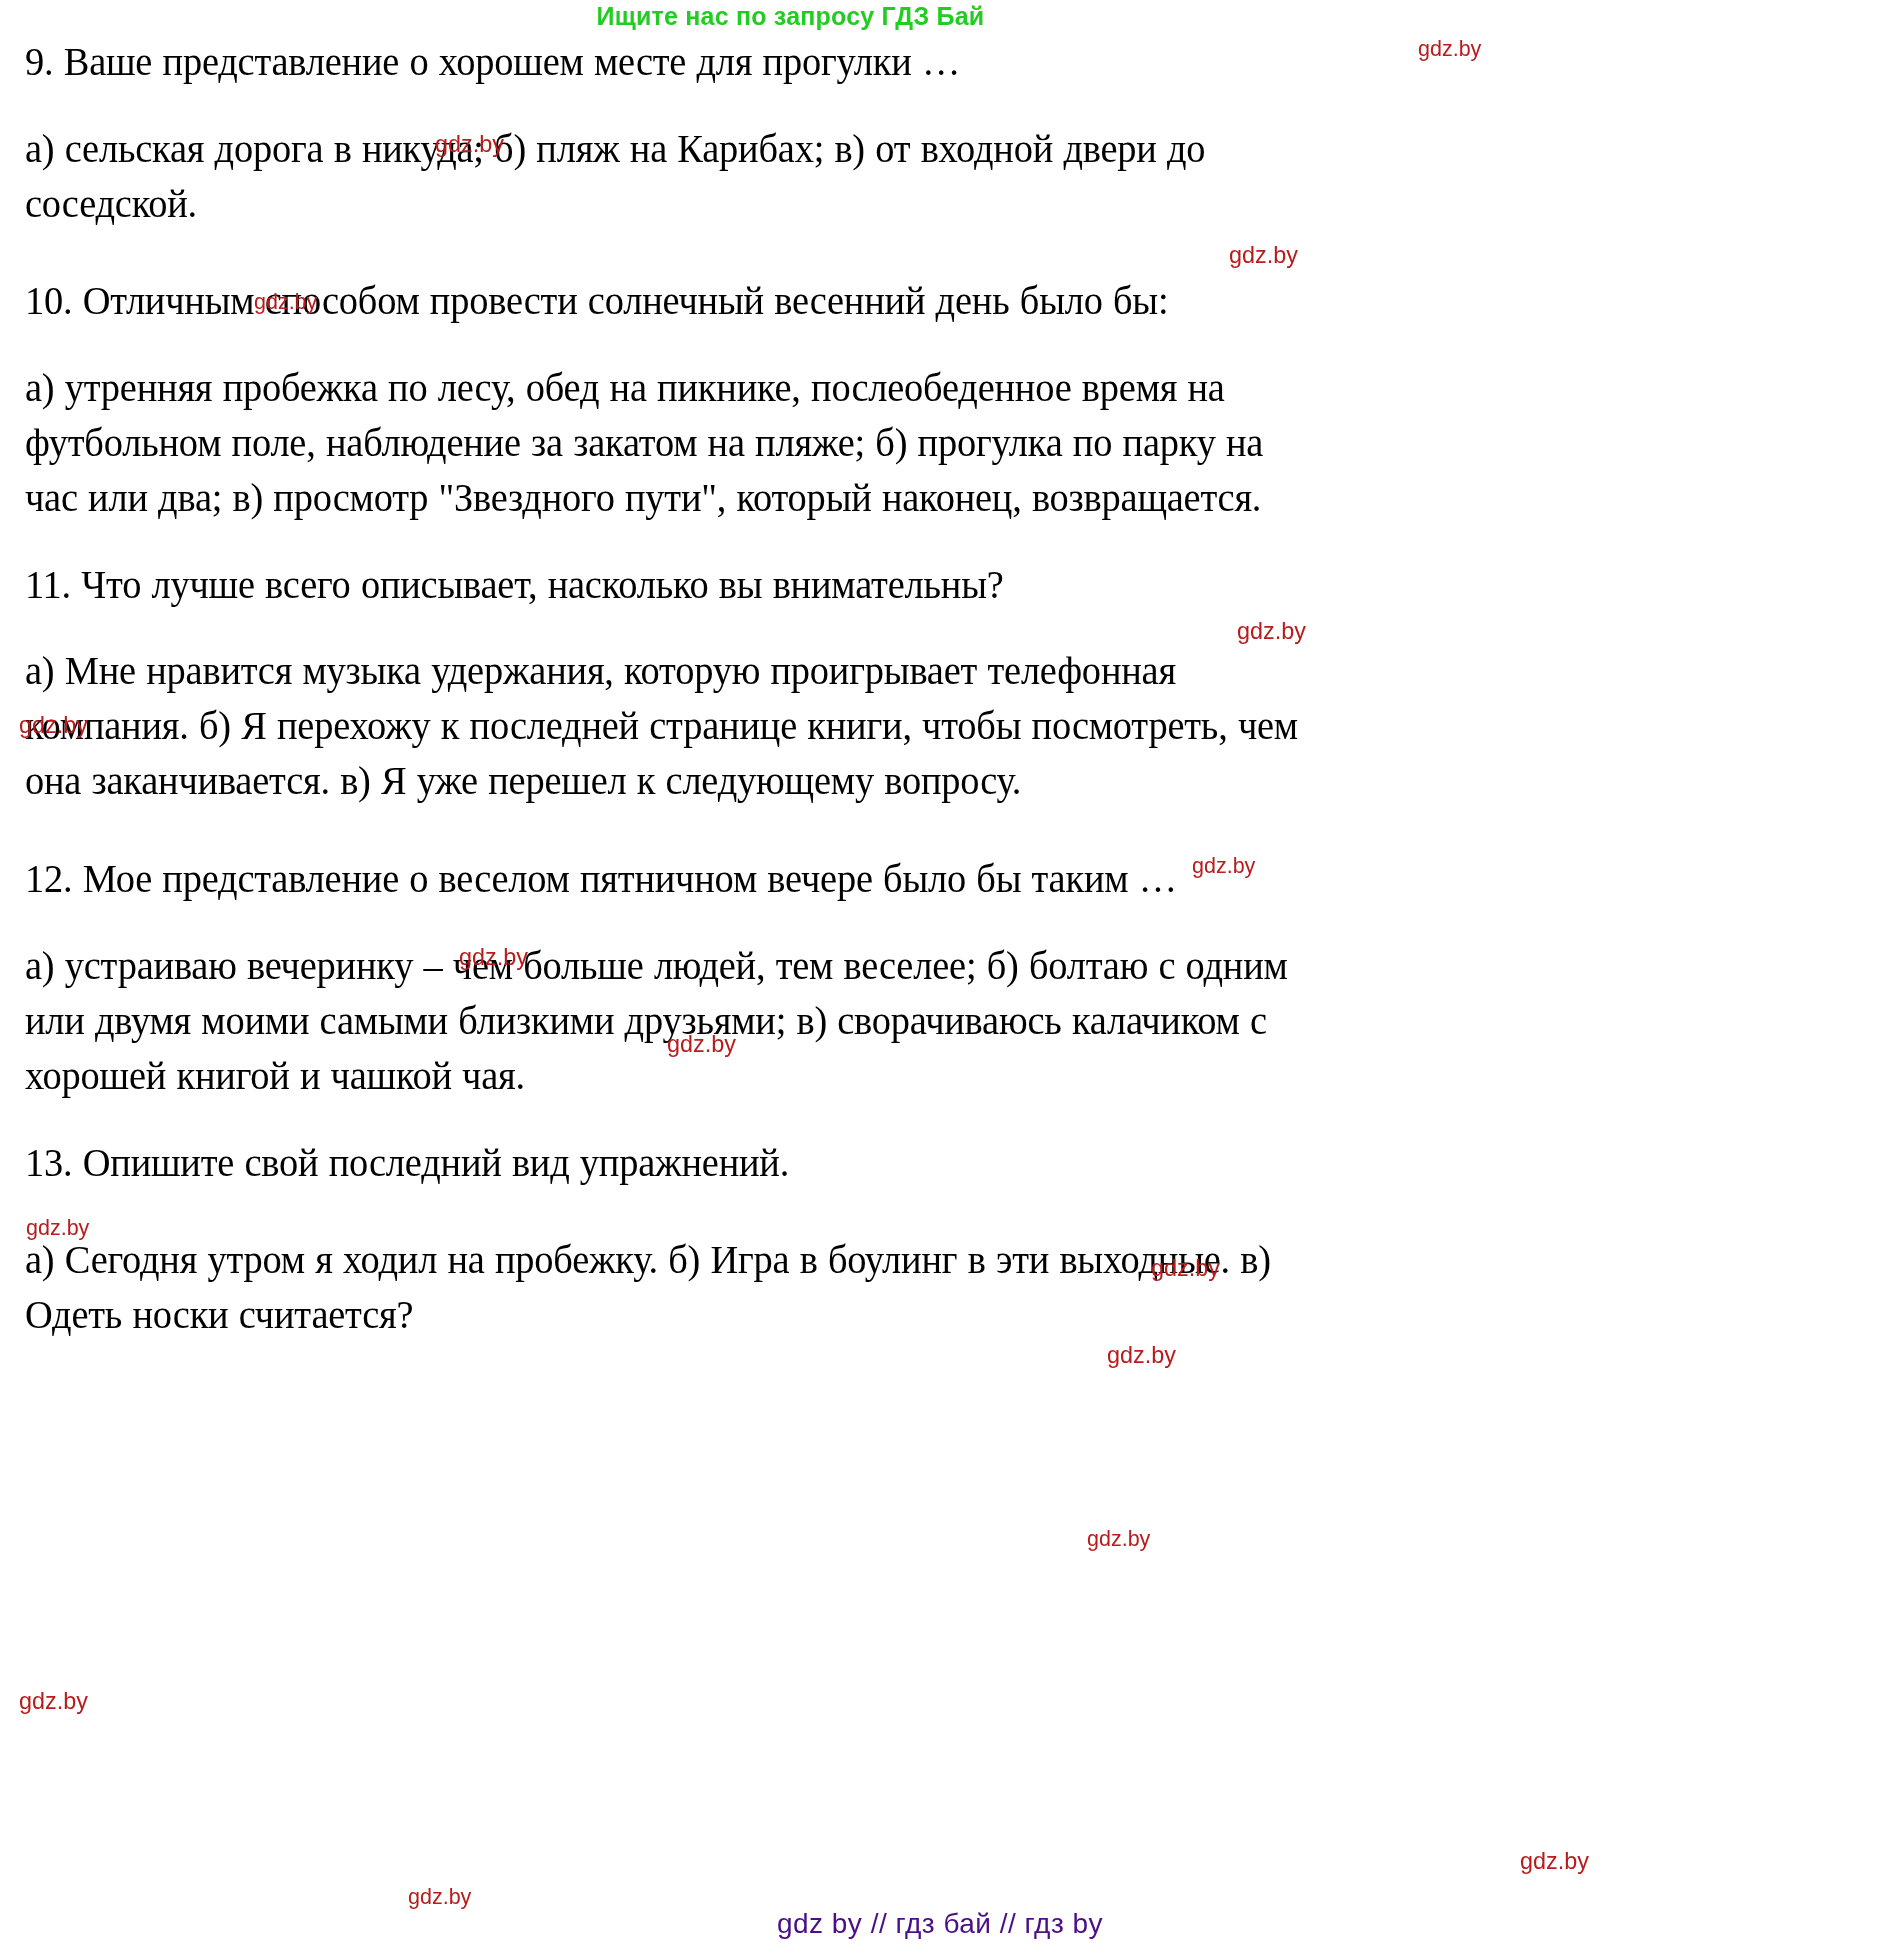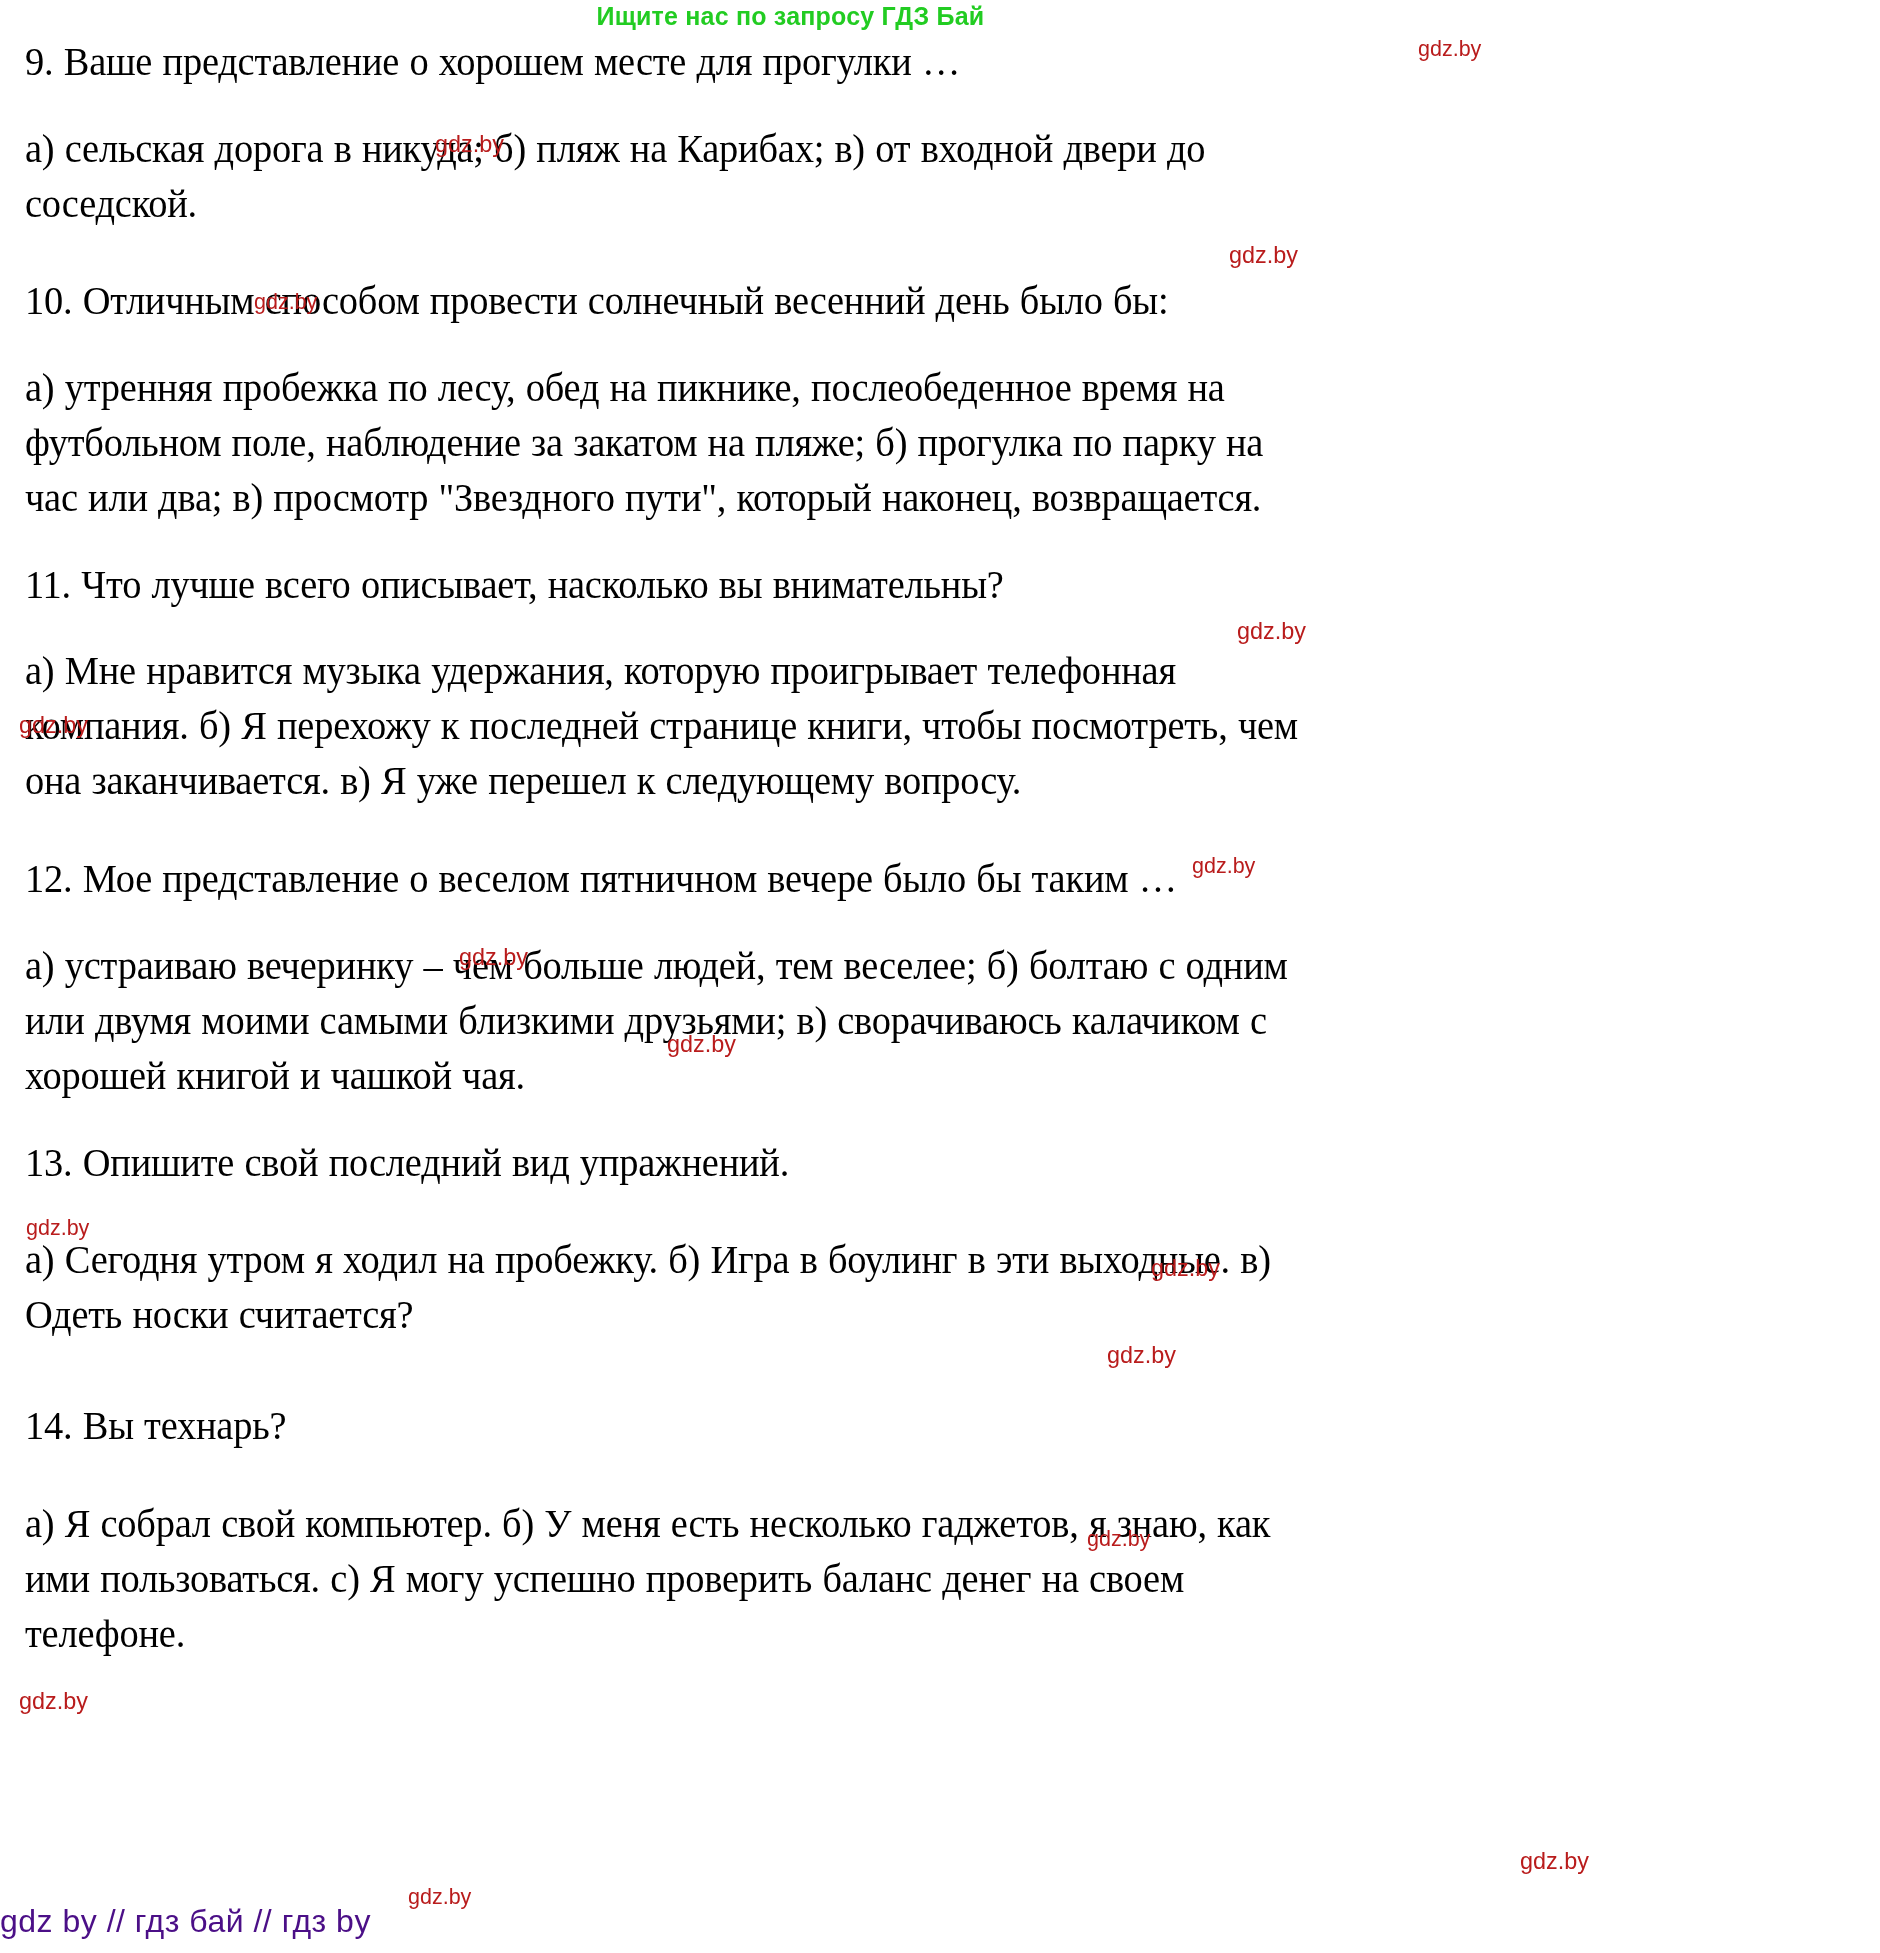--- a/index.html
+++ b/index.html
@@ -85,23 +85,23 @@
     z-index: 5;
   }
   .wm.small { font-size: 21.5px; }
 
   
   .footer {
     position: absolute;
     left: 0;
     bottom: 13px;
     width: 1880px;
-    text-align: left;
+    text-align: center;
     font-family: "Liberation Sans", "DejaVu Sans", sans-serif;
-    font-size: 32px;
+    font-size: 28px;
     color: #4b0f87;
     letter-spacing: 0.5px;
     white-space: nowrap;
   }
 </style>
 </head>
 <body>
 
 <div class="page">
 
@@ -150,27 +150,20 @@
 
     <div class="block">
       <p class="q-line w-narrow">13. Опишите свой последний вид упражнений.</p>
       <div class="spacer-lg"></div>
       <p class="a-line w-full">а) Сегодня утром я ходил на пробежку. б) Игра в боулинг в эти выходные. в)</p>
       <p class="a-line w-full">Одеть носки считается?</p>
     </div>
 
     <div class="spacer-xl"></div>
 
-    <div class="block">
-      <p class="q-line w-narrow">14. Вы технарь?</p>
-      <div class="spacer-lg"></div>
-      <p class="a-line w-full">а) Я собрал свой компьютер. б) У меня есть несколько гаджетов, я знаю, как</p>
-      <p class="a-line w-full">ими пользоваться. с) Я могу успешно проверить баланс денег на своем</p>
-      <p class="a-line w-full">телефоне.</p>
-    </div>
 
   </div>
 
   <div id="watermark-layer">
       <div class="wm small" style="left: 1418px; top: 37px;">gdz.by</div>
       <div class="wm" style="left: 435px; top: 131px;">gdz.by</div>
       <div class="wm" style="left: 1229px; top: 242px;">gdz.by</div>
       <div class="wm small" style="left: 254px; top: 290px;">gdz.by</div>
       <div class="wm" style="left: 1237px; top: 618px;">gdz.by</div>
       <div class="wm" style="left: 19px; top: 712px;">gdz.by</div>

